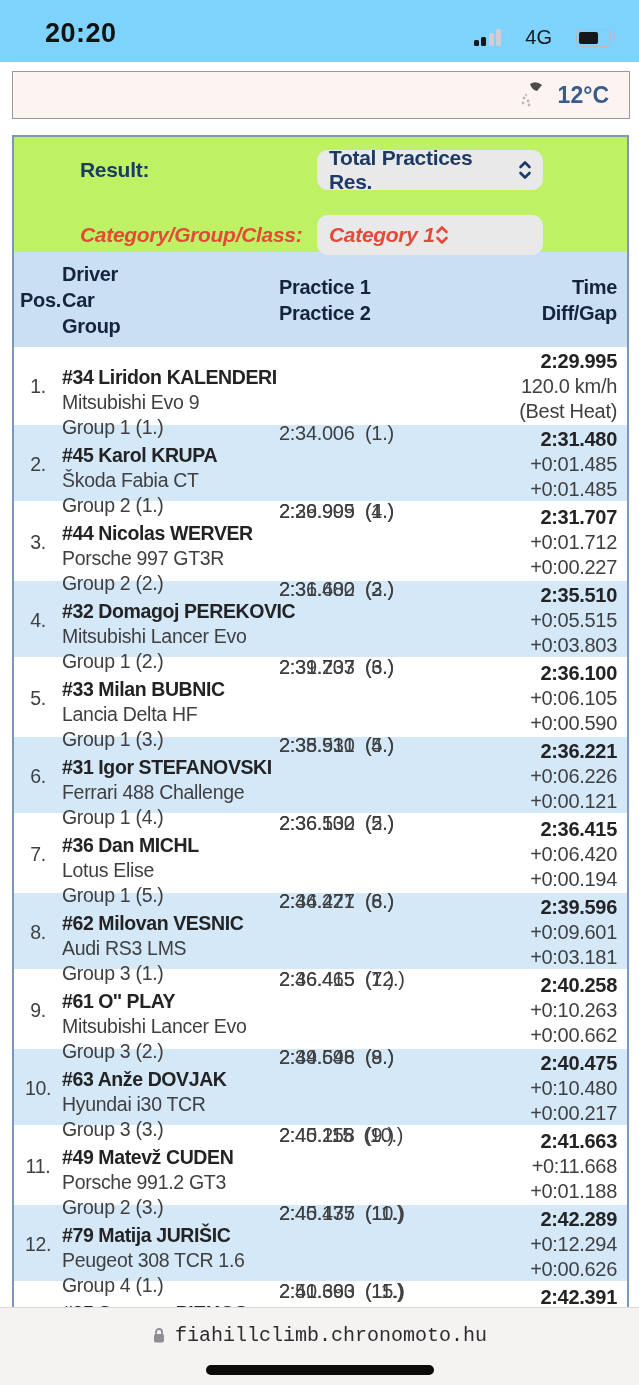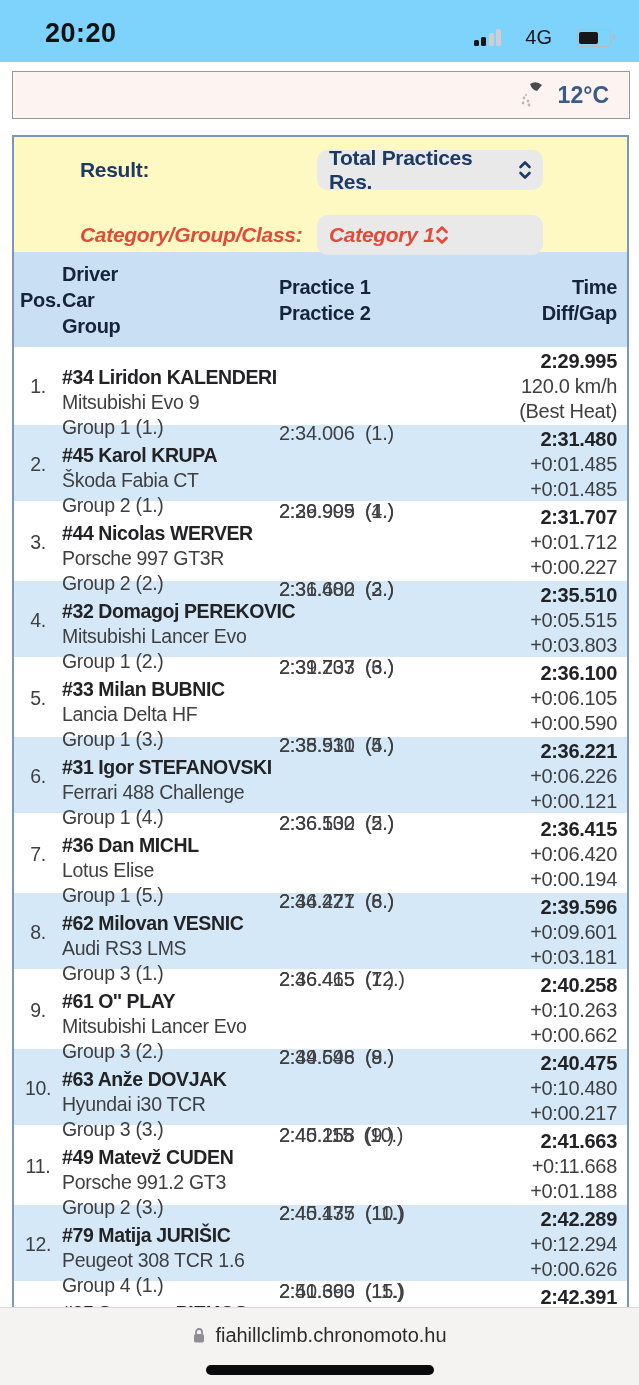--- a/index.html
+++ b/index.html
@@ -25,21 +25,21 @@
   
   .weatherstrip{
     position:absolute;left:12px;right:9px;top:71px;height:48px;
     background:var(--strip-bg,#fdf3f0);border:1px solid #9a9a98;
     display:flex;align-items:center;justify-content:flex-end;gap:12px;padding-right:20px;box-sizing:border-box;
   }
   .temp{font-size:23px;font-weight:600;color:var(--temp,#3a5c8c);}
   
   .panel{
     position:absolute;left:12px;top:135px;width:613px;height:1172px;
-    border:2px solid var(--panel-border,#7d97b8);background:#fef9c3;overflow:hidden;box-sizing:content-box;
+    border:2px solid var(--panel-border,#7d97b8);background:#bef264;overflow:hidden;box-sizing:content-box;
   }
   .filters{position:relative;height:115px;}
   .filter-row{position:absolute;left:0;right:0;height:40px;}
   .filter-row.r1{top:13px;}
   .filter-row.r2{top:78px;font-style:italic;}
   .filter-label{position:absolute;left:66px;top:50%;transform:translateY(-50%);font-size:21px;font-weight:700;letter-spacing:-.3px;}
   .filter-label.navy{color:var(--navy,#1c3a66);}
   .filter-label.red{color:var(--red,#e44a38);}
   .pill{
     position:absolute;left:303px;top:0;width:226px;height:40px;border-radius:11px;
@@ -70,21 +70,21 @@
   .c-driver{padding-top:18px;line-height:25px;white-space:nowrap;}
   .c-driver .drv{font-weight:700;color:var(--text-strong,#232326);letter-spacing:-.4px;}
   .c-practice{padding-top:21px;line-height:26px;font-size:20px;white-space:pre;}
   .c-time{padding-top:2px;line-height:25px;text-align:right;padding-right:10px;font-size:20px;}
   .c-time .t1{font-weight:700;color:var(--text-strong,#232326);}
   
   .chrome{
     position:absolute;left:0;right:0;top:1307px;height:78px;
     background:var(--chrome-bg,#f4f3f1);border-top:1px solid #dcdbd9;
   }
-  .urlrow{position:absolute;top:16px;left:0;right:0;display:flex;align-items:center;justify-content:center;gap:9px;}
+  .urlrow{position:absolute;top:16px;left:0;right:0;display:flex;align-items:center;justify-content:center;gap:9px;font-family:Liberation Mono, monospace;}
   .url{font-size:20px;color:#2c2c2e;}
   .home-indicator{position:absolute;left:50%;transform:translateX(-50%);bottom:11px;width:228px;height:10px;border-radius:5.5px;background:#0b0b0c;}
   .icon-svg{display:block;}
 </style>
 </head>
 <body>
 
 <div class="statusbar">
   <div class="clock">20:20</div>
   <div class="status-icons">

